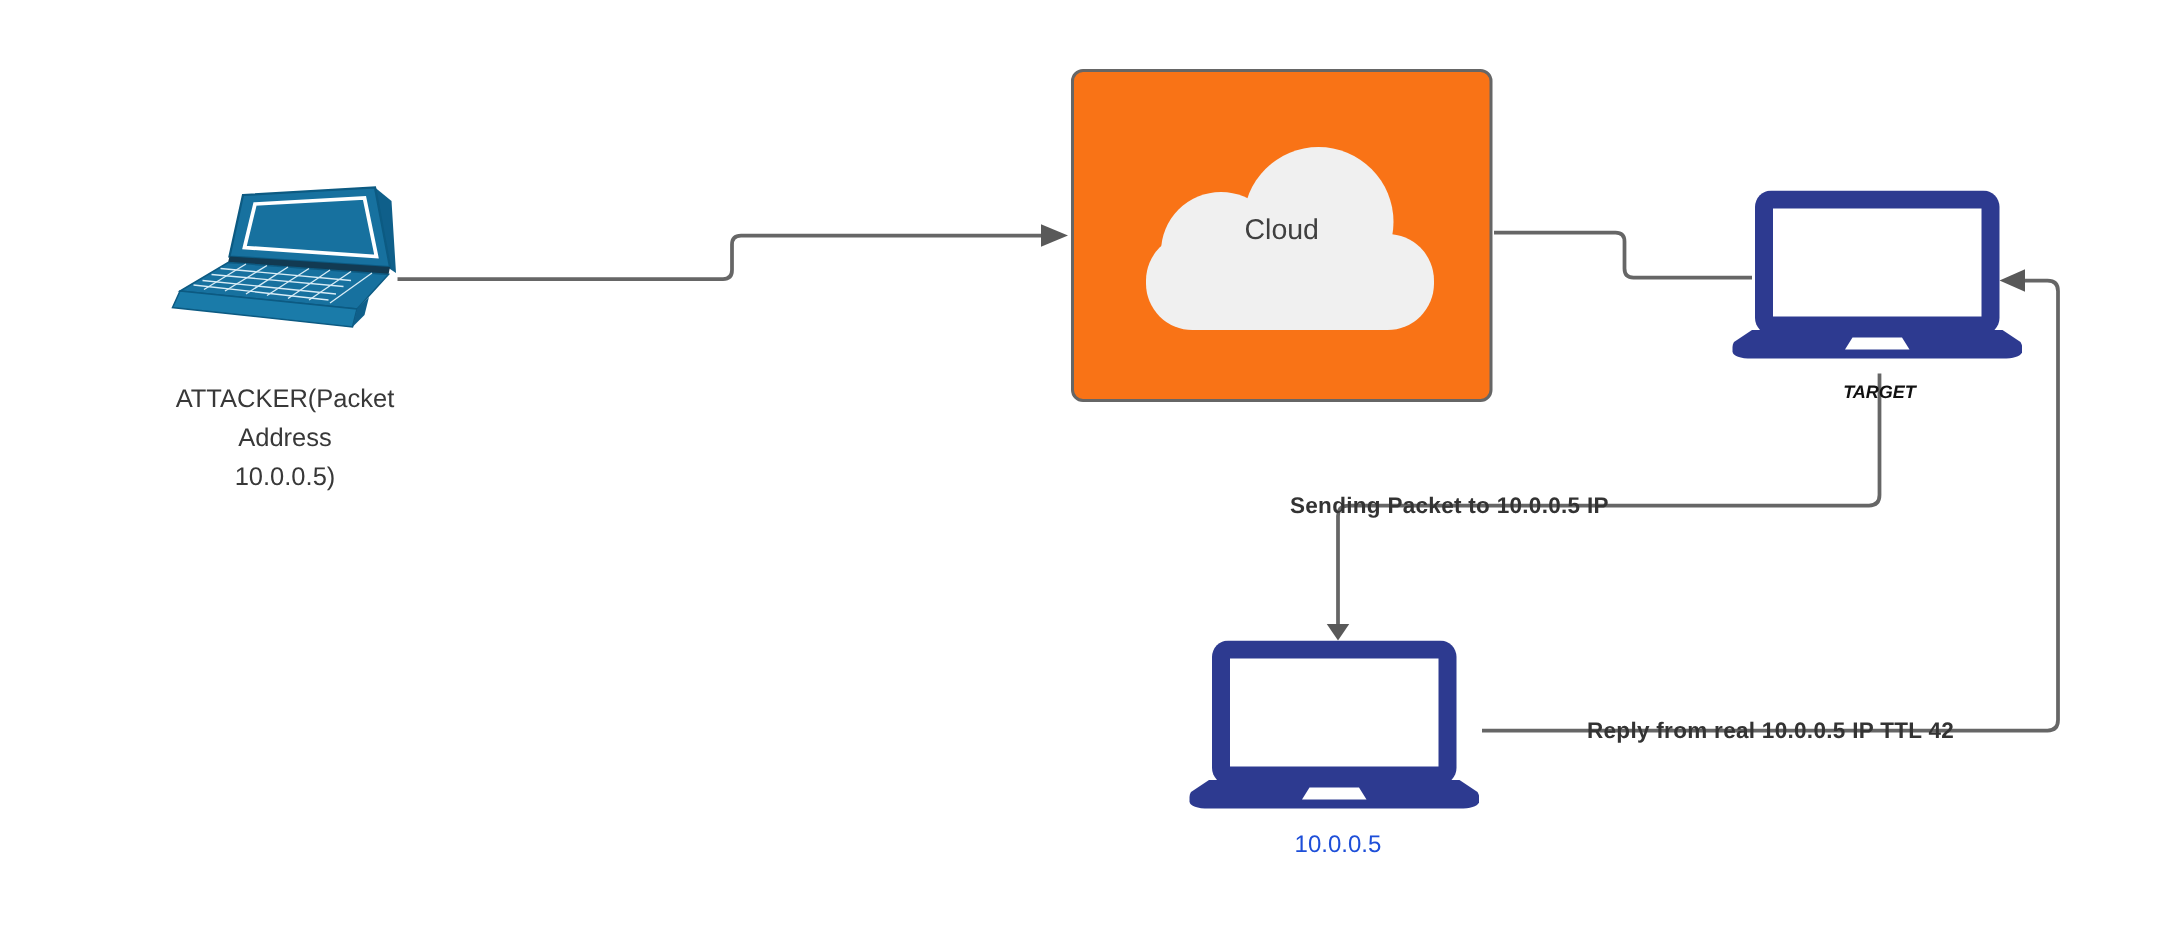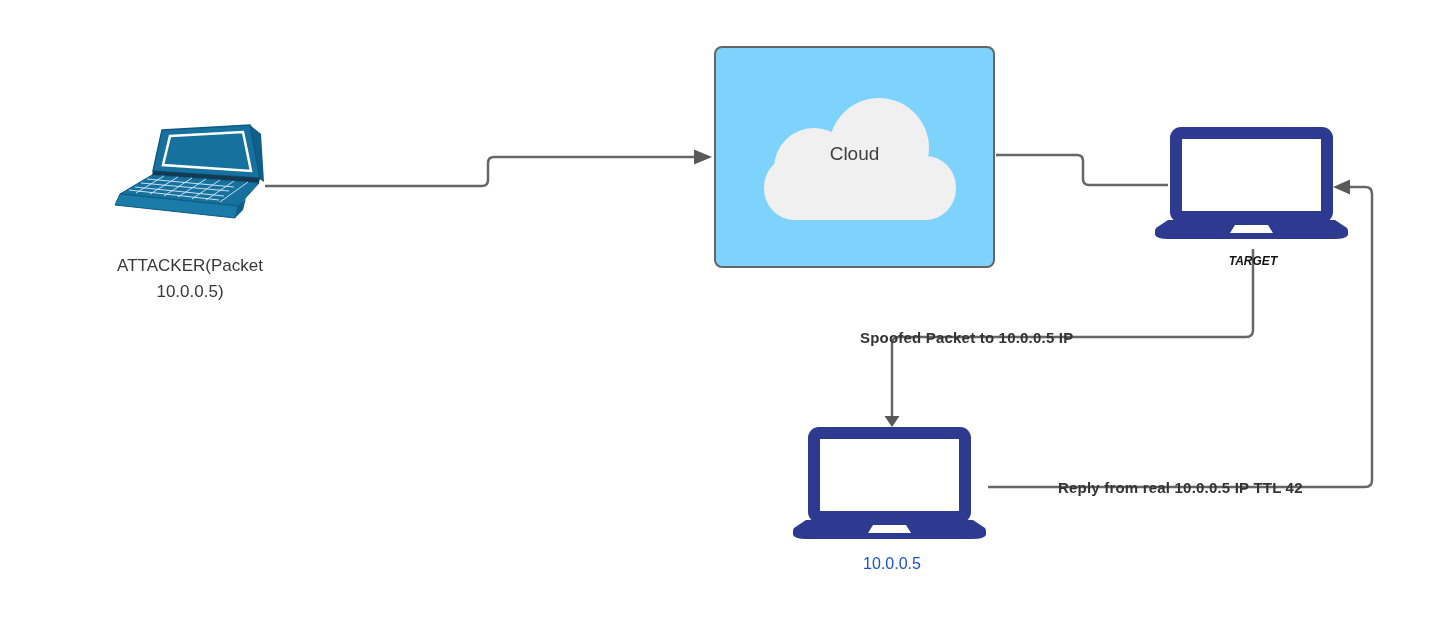--- a/index.html
+++ b/index.html
@@ -33,21 +33,21 @@
     left:1183px;top:254px;width:140px;
     font-size:12px;font-weight:bold;font-style:italic;color:#111111;
   }
   #realhost-label{
     left:822px;top:555px;width:140px;
     font-size:16px;color:#1d4ed8;
   }
   #cloud-box{
     left:714px;top:46px;width:281px;height:222px;
     border:2px solid #666666;border-radius:8px;
-    background:#7dd3fc;box-sizing:border-box;
+    background:#f97316;box-sizing:border-box;
   }
   #cloud-shape{position:absolute;left:48px;top:50px;}
   #cloud-text{
     position:absolute;left:0;right:0;top:95px;
     text-align:center;font-size:19px;color:#404040;
   }
   #attacker-icon{left:112px;top:122px;}
   #target-icon{left:1155px;top:127px;}
   #realhost-icon{left:793px;top:427px;}
 </style>
@@ -102,20 +102,21 @@
       </g>
 
       <polygon points="8,72 126,84 123,96 3,83" fill="#1a7ba9" stroke="#0c5a82" stroke-width="1"></polygon>
 
       <polygon points="126,84 134,76 131,88 123,96" fill="#0f5f8a"></polygon>
     </svg>
   </div>
 
   <div class="node-label" id="attacker-label">
     <div>ATTACKER(Packet</div>
+    <div>Address</div>
     <div>10.0.0.5)</div>
   </div>
 
   <div class="abs" id="cloud-box">
     <svg id="cloud-shape" width="192" height="122" viewBox="0 0 192 122">
       <g fill="#f0f0f0">
         <circle cx="115" cy="50" r="50"></circle>
         <circle cx="50" cy="70" r="40"></circle>
         <rect x="0" y="58" width="192" height="64" rx="31"></rect>
       </g>
@@ -139,17 +140,17 @@
       <rect x="15" y="0" width="163" height="96" rx="11" fill="#2d3a90"></rect>
       <rect x="27" y="12" width="139" height="72" fill="#ffffff"></rect>
       <path d="M13,93 H180 L192,101 Q198,112 180,112 H13 Q-5,112 1,101 Z" fill="#2d3a90"></path>
       <path d="M80,98 H113 L118,106 H75 Z" fill="#ffffff"></path>
     </svg>
   </div>
 
   <div class="node-label" id="realhost-label">10.0.0.5</div>
 
 
-  <div class="edge-label" style="left:860px;top:329px">Spoofed Packet to 10.0.0.5 IP</div>
+  <div class="edge-label" style="left:860px;top:329px">Sending Packet to 10.0.0.5 IP</div>
 
   <div class="edge-label" style="left:1058px;top:479px">Reply from real 10.0.0.5 IP TTL 42</div>
 
 </div>
 
 </body></html>

